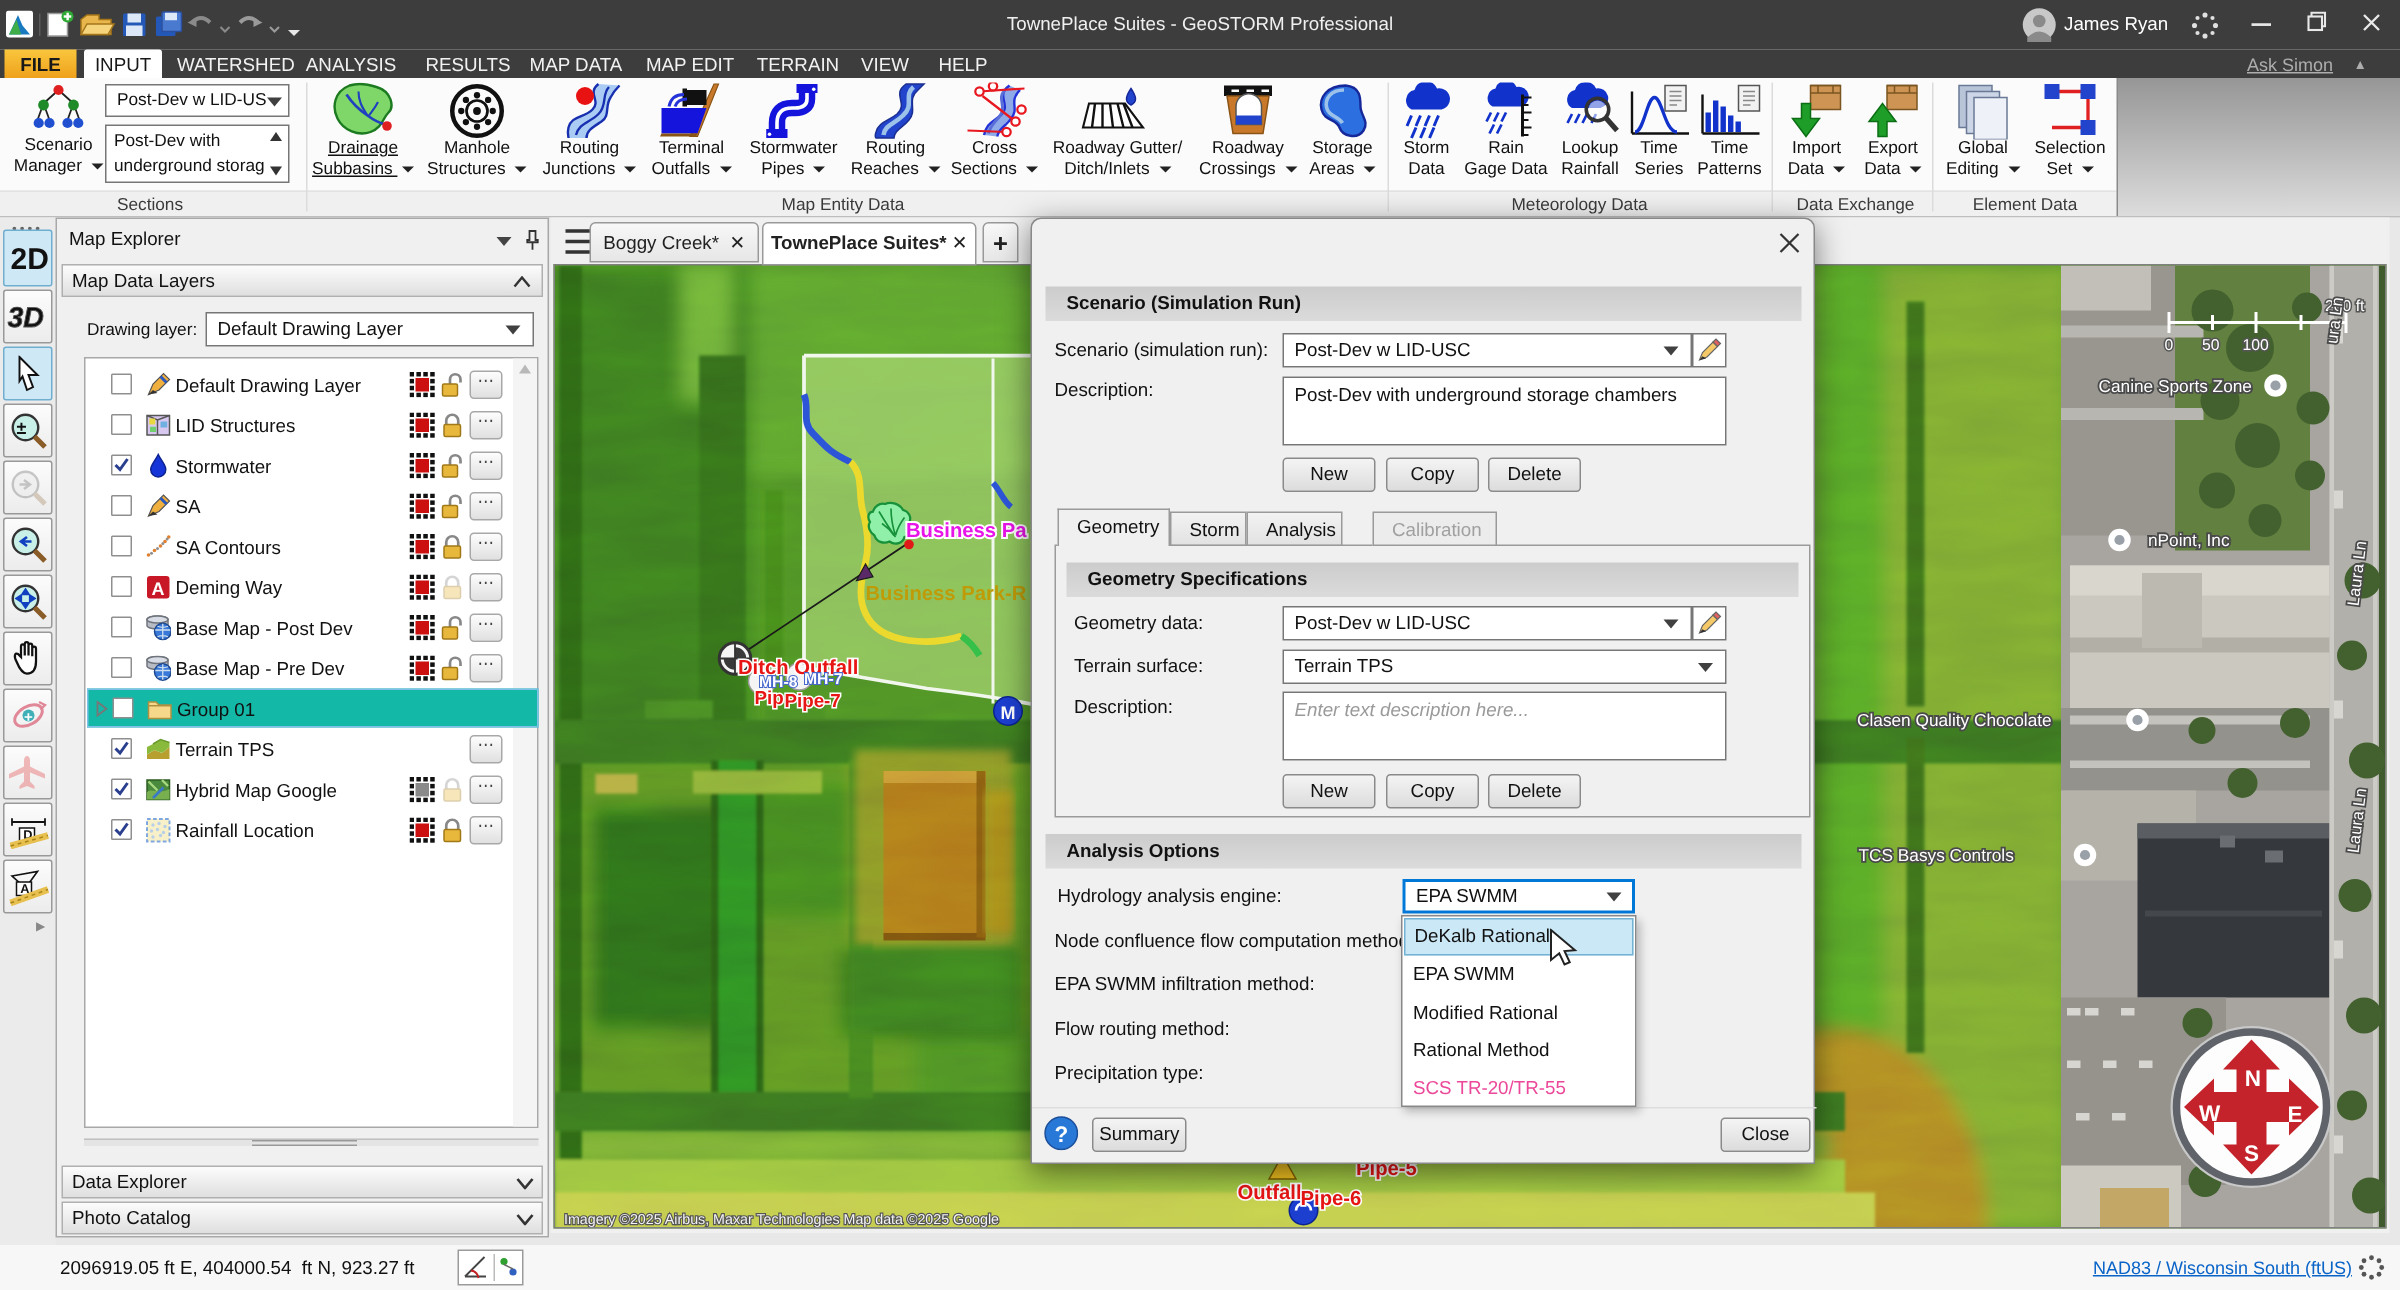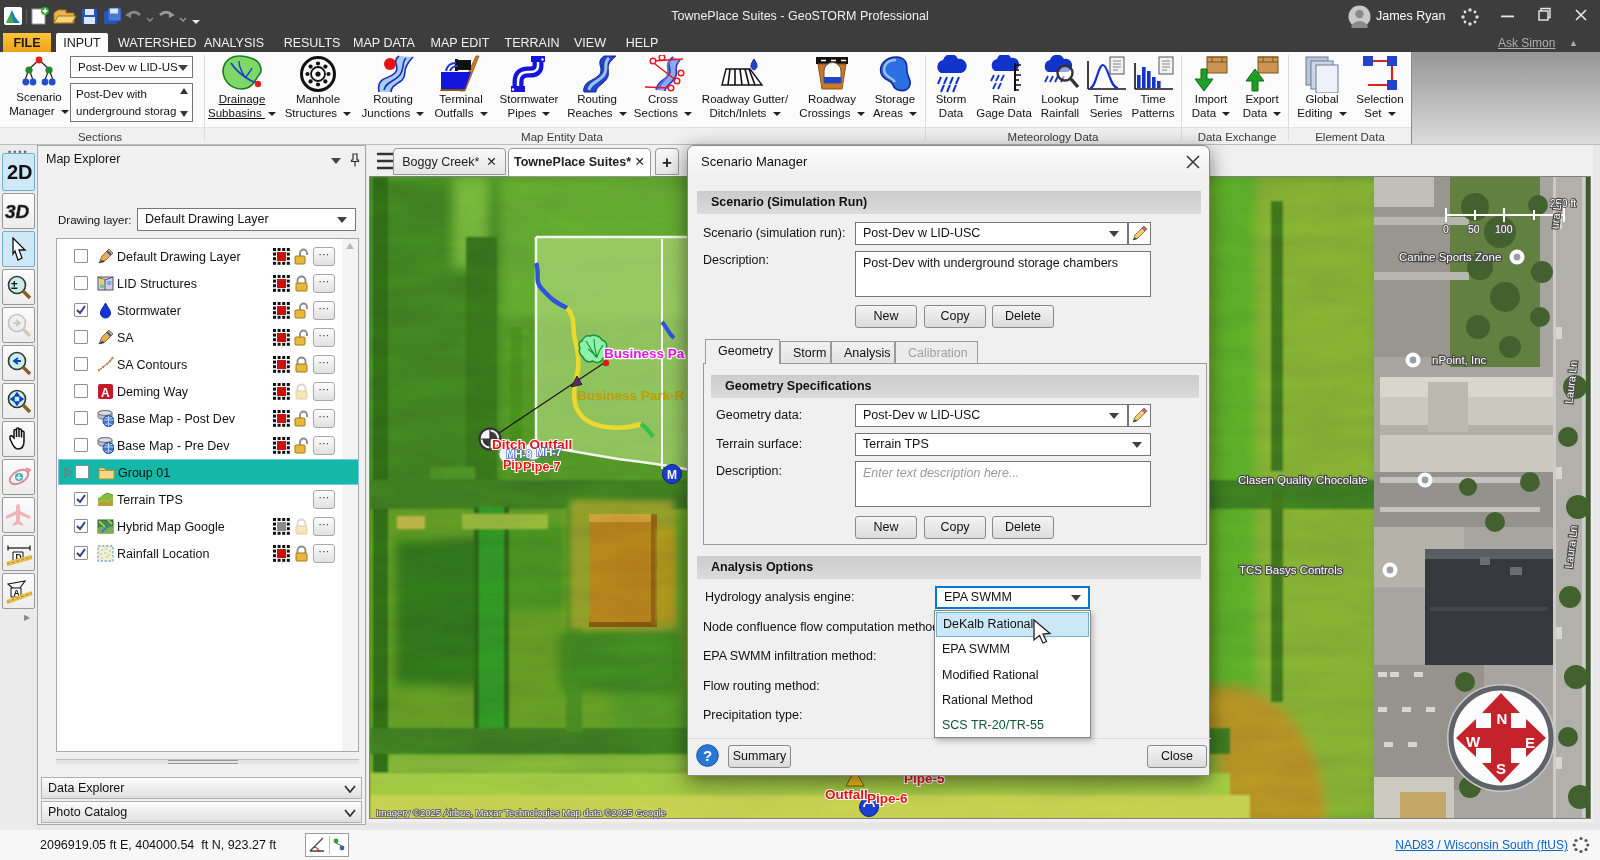--- a/index.html
+++ b/index.html
@@ -52,21 +52,21 @@
 #dlg { position:absolute; z-index:10; top:145px; left:687px; width:523px; height:631px; background:#f0f0f0; border:1px solid #888; border-radius:7px 7px 0 0; box-shadow:0 5px 20px rgba(0,0,0,.5); }
 #dlg-title { position:absolute; top:0; left:0; width:521px; height:31px; line-height:32px; padding-left:13px; font-size:13px; color:#111; background:linear-gradient(#fcfcfc,#f0f0f0); border-radius:7px 7px 0 0; }
 .ghdr { position:absolute; height:23px; line-height:23px; padding-left:14px; font-weight:700; font-size:12.5px; color:#111; background:linear-gradient(#cccccc,#dbdbdb); }
 .dlab { position:absolute; font-size:12.5px; color:#111; white-space:nowrap; }
 .combo { position:absolute; height:23px; background:#fff; border:1px solid #767676; font-size:12.5px; color:#111; line-height:21px; padding-left:7px; }
 .combo .arr, .arr2 { position:absolute; right:8px; top:8px; width:0; height:0; border-left:5px solid transparent; border-right:5px solid transparent; border-top:6px solid #404040; }
 .btn { position:absolute; height:23px; background:linear-gradient(#f4f4f4,#dcdcdc); border:1px solid #8a8a8a; border-radius:3px; text-align:center; font-size:12.5px; color:#111; line-height:21px; }
 .ta { position:absolute; background:#fff; border:1px solid #767676; font-size:12.5px; padding:4px 7px; color:#111; }
 .tab { position:absolute; height:23px; line-height:23px; padding:0 12px; border:1px solid #9a9a9a; background:linear-gradient(#f2f2f2,#e2e2e2); font-size:12.5px; color:#111; z-index:1; }
 .tab.on { background:#f0f0f0; height:25px; z-index:3; border-bottom:none; font-size:12.5px; }
-.tab.dis { color:#a0a0a0; background:#ececec; }
+.tab.dis { color:#a0a0a0; background:#ececec;margin-left:20px; }
 .pencilbtn { position:absolute; width:23px; height:23px; background:#fff; border:1px solid #767676; }
 
 
 #statusbar { position:absolute; top:830px; left:0; width:1600px; height:30px; background:#f7f7f7; }
 </style>
 </head>
 <body>
 <div id="app">
 
 <div id="titlebar">
@@ -503,20 +503,26 @@
 </div>
 
 <div id="explorer">
   <div class="abs" style="left:8px;top:6px;color:#111;">Map Explorer</div>
   <svg class="abs" style="left:292px;top:11px;" width="12" height="8">
         <path d="M1 1 L6 7 L11 1 Z" fill="#444"></path>
       </svg>
   <svg class="abs" style="left:312px;top:7px;" width="10" height="14">
         <path d="M3 1 h4 v6 h1.5 v1.5 h-7 V7 H3 Z M5 8.5 v5" stroke="#333" stroke-width="1.2" fill="none"></path>
       </svg>
+  <div class="abs" style="left:3px;top:30px;width:321px;height:22px;background:linear-gradient(#fcfcfc,#dfdfdf);border:1px solid #b0b0b0;">
+    <div class="abs" style="left:6px;top:3px;color:#111;">Map Data Layers</div>
+    <svg class="abs" style="left:300px;top:7px;" width="12" height="8">
+          <path d="M1 7 L6 1 L11 7" fill="none" stroke="#333" stroke-width="1.6"></path>
+        </svg>
+  </div>
   <div class="abs" style="left:20px;top:68px;color:#111;font-size:11.5px;">Drawing layer:</div>
   <div class="combo" style="left:99px;top:62px;width:219px;height:23px;">Default Drawing Layer<span class="arr"></span></div>
 
   <div class="abs" style="left:18px;top:92px;width:303px;height:514px;background:#fff;border:1px solid #a8a8a8;">
 
     <div class="abs" style="left:285px;top:0;width:16px;height:512px;background:#f4f4f4;"></div>
     <svg class="abs" style="left:288px;top:3px;" width="10" height="8">
           <path d="M1 7 L5 1 L9 7 Z" fill="#b8b8b8"></path>
         </svg>
     <div id="rows">
@@ -1163,21 +1169,20 @@
               <text x="-28" y="9">W</text>
       </g>
     </g>
 
     <text x="6" y="639" font-size="9.5" fill="#f4f4f4" stroke="#555" stroke-width="1.6" paint-order="stroke" font-family="Liberation Sans">Imagery ©2025 Airbus, Maxar Technologies Map data ©2025 Google</text>
   </svg>
   </div>
 </div>
 
 <div id="dlg">
-  <div id="dlg-title">Scenario Manager</div>
   <svg class="abs" style="left:498px;top:9px;" width="14" height="14">
         <path d="M1 1 L13 13 M13 1 L1 13" stroke="#333" stroke-width="1.5"></path>
       </svg>
   <div id="dlg-body">
     <div class="ghdr" style="left:9px;top:45px;width:504px;">Scenario (Simulation Run)</div>
     <div class="dlab" style="left:15px;top:80px;">Scenario (simulation run):</div>
     <div class="combo" style="left:167px;top:76px;width:273px;">Post-Dev w LID-USC<span class="arr"></span></div>
     <div class="pencilbtn" style="left:440px;top:76px;"><svg width="21" height="21">
             <path d="M4 17 L6 12 L13 5 L16 8 L9 15 Z" fill="#f5c868" stroke="#666" stroke-width=".8"></path>
             <path d="M13 5 L15 3 L18 6 L16 8 Z" fill="#e06060" stroke="#666" stroke-width=".8"></path>
@@ -1217,21 +1222,21 @@
     <div class="dlab" style="left:15px;top:474px;">Node confluence flow computation method:</div>
     <div class="dlab" style="left:15px;top:503px;">EPA SWMM infiltration method:</div>
     <div class="dlab" style="left:15px;top:533px;">Flow routing method:</div>
     <div class="dlab" style="left:15px;top:562px;">Precipitation type:</div>
 
     <div class="abs" style="left:246px;top:464px;width:157px;height:128px;background:#fff;border:1px solid #888;box-shadow:2px 3px 6px rgba(0,0,0,.25);z-index:5;">
       <div class="abs" style="left:1px;top:1px;width:153px;height:25px;background:#cbe8f6;border:1px solid #74b2d4;line-height:23px;padding-left:6px;font-size:12.5px;color:#111;">DeKalb Rational</div>
       <div class="abs" style="left:7px;top:31px;font-size:12.5px;color:#111;">EPA SWMM</div>
       <div class="abs" style="left:7px;top:57px;font-size:12.5px;color:#111;">Modified Rational</div>
       <div class="abs" style="left:7px;top:82px;font-size:12.5px;color:#111;">Rational Method</div>
-      <div class="abs" style="left:7px;top:107px;font-size:12.5px;color:#14532d;text-align:right;">SCS TR-20/TR-55</div>
+      <div class="abs" style="left:7px;top:107px;font-size:12.5px;color:#ec4899;text-align:right;">SCS TR-20/TR-55</div>
     </div>
     <svg class="abs" style="left:344px;top:473px;z-index:6;" width="22" height="28">
           <path d="M2 1 L2 21 L7.5 16.5 L11 24 L14.5 22.5 L11 15 L18 14.5 Z" fill="#fff" stroke="#222" stroke-width="1.3"></path>
         </svg>
 
     <div class="abs" style="left:0px;top:592px;width:523px;height:1px;background:#ddd;"></div>
     <svg class="abs" style="left:8px;top:598px;" width="23" height="23">
           <circle cx="11.5" cy="11.5" r="10.8" fill="#2878d8"></circle>
           <circle cx="11.5" cy="11.5" r="10.8" fill="none" stroke="#1c4f9a" stroke-width="1"></circle>
           <text x="7" y="17" font-size="15" font-weight="bold" fill="#fff" font-family="Liberation Sans">?</text>

